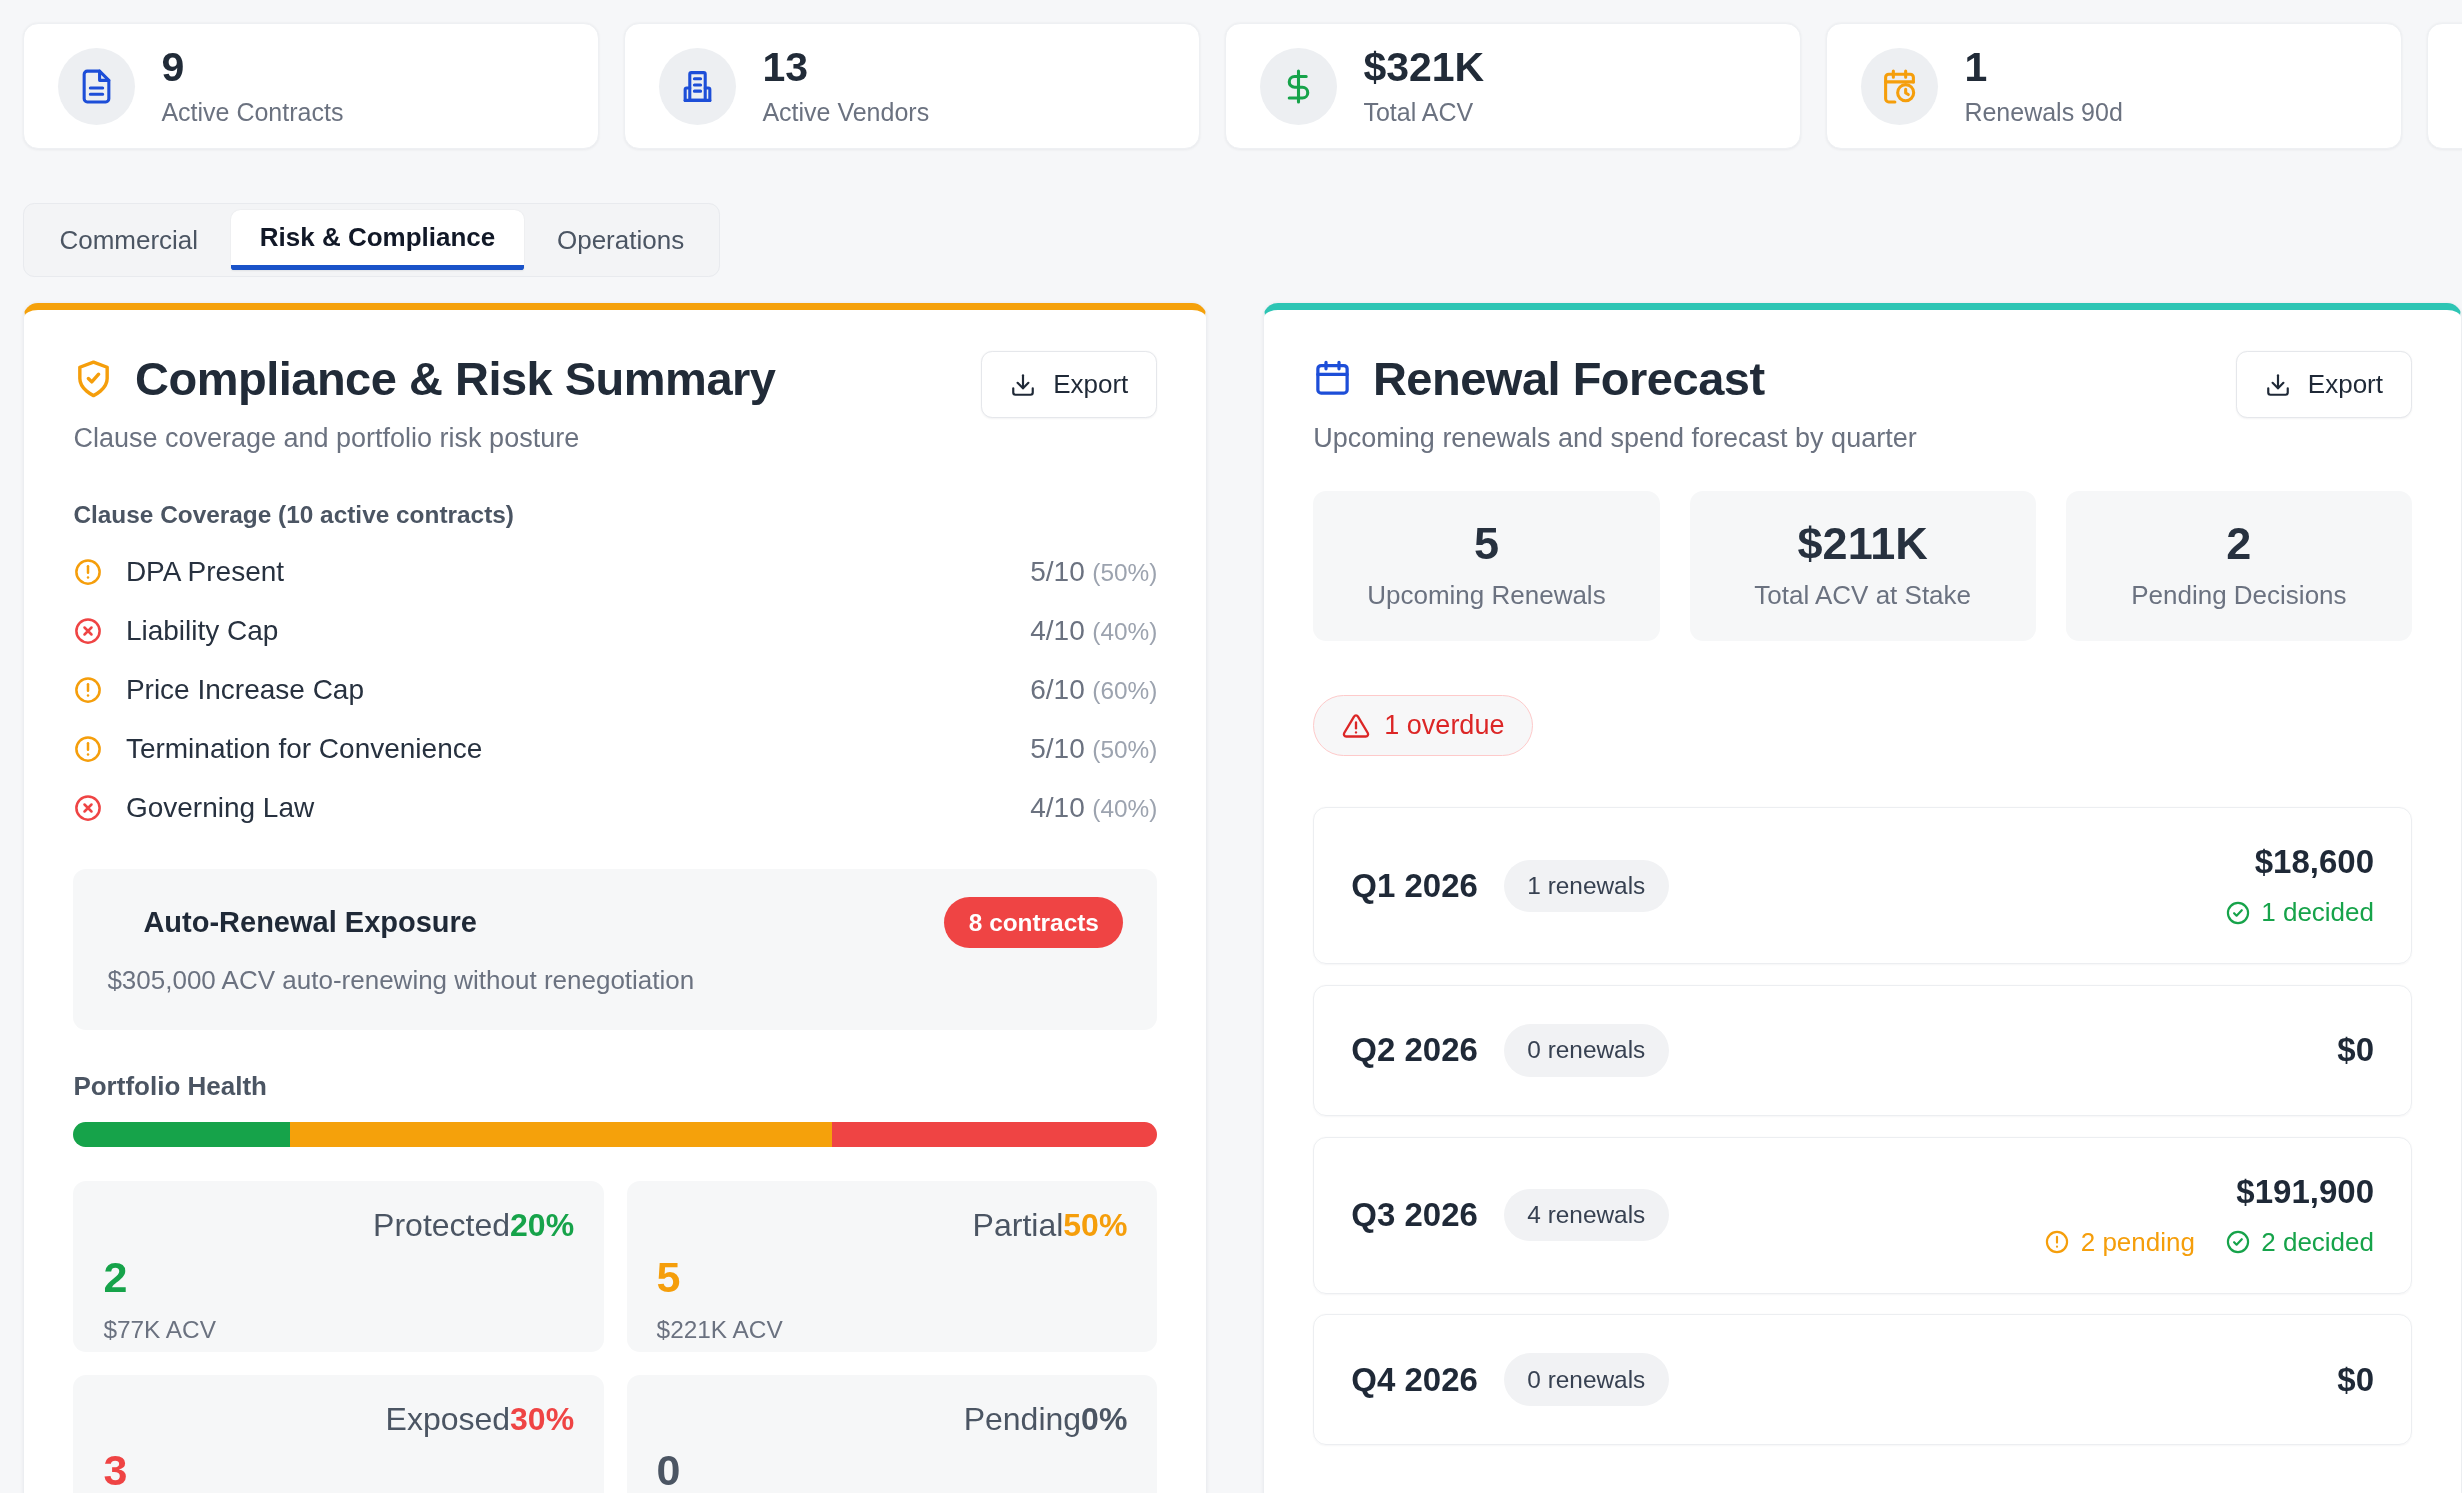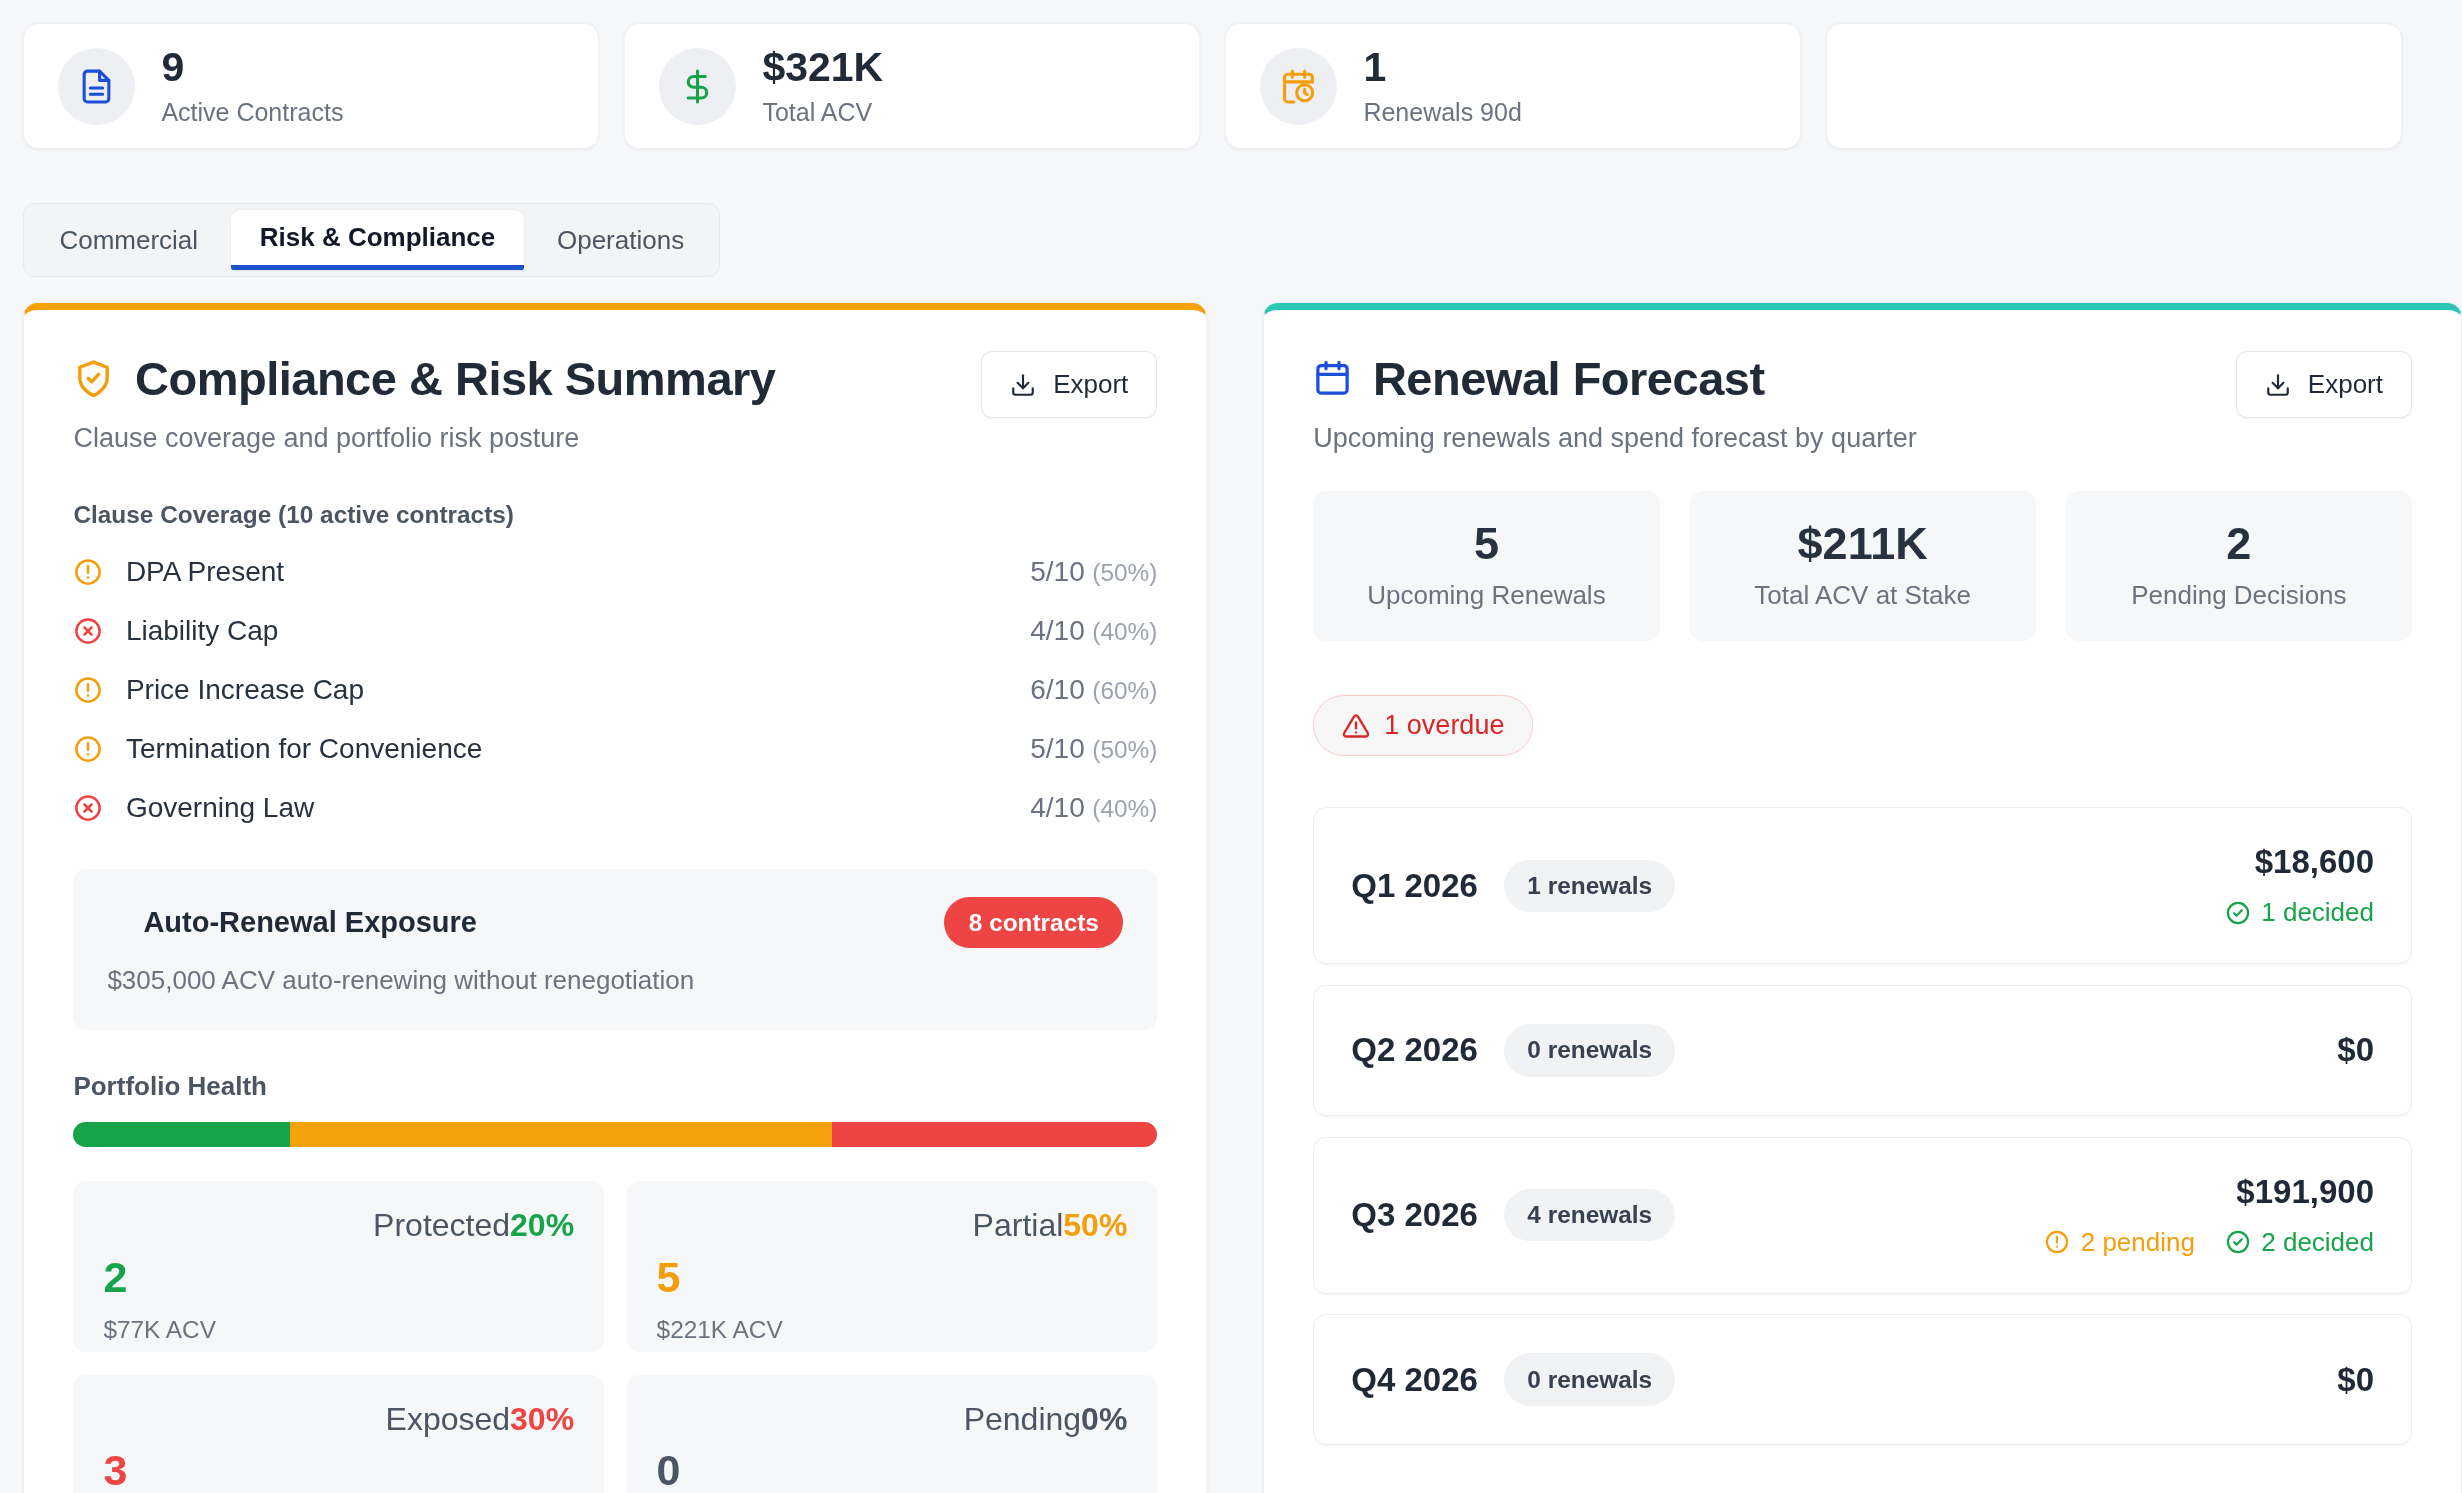--- a/index.html
+++ b/index.html
@@ -88,21 +88,21 @@
     border: 1.9px solid #fecaca; background: #f7f7f8; border-radius: 936px;
     padding: 14px 28px; color: #dc2626; font-size: 27px; }
 
   .q-rows { margin-top: 51px; display: flex; flex-direction: column; gap: 20.6px; }
   .q-row { border: 1.9px solid #eceef1; border-radius: 13px; display: flex; align-items: center;
     justify-content: space-between; padding: 0 37px; box-shadow: 0 0.9px 1.9px rgba(16,24,40,.04); }
   .q-row.tall { height: 157px; } .q-row.short { height: 131px; }
   .q-left { display: flex; align-items: center; gap: 26px; }
   .q-label { font-size: 33px; font-weight: 700; color: #1f2937; }
   .q-badge { background: #f1f2f4; border-radius: 936px; padding: 12.2px 23.4px;
-    font-size: 24.4px; color: #374151; font-weight: bold; }
+    font-size: 24.4px; color: #374151; }
   .q-right { display: flex; flex-direction: column; align-items: flex-end; gap: 16px; }
   .q-amount { font-size: 33px; font-weight: 700; color: #1f2937; }
   .q-status { display: flex; gap: 30px; }
   .status-item { display: flex; align-items: center; gap: 10.3px; font-size: 26px; }
 </style>
 </head>
 <body>
 
 
 
@@ -116,20 +116,35 @@
           <path d="M14 2v6h6"></path>
           <path d="M8 13h8M8 17h8"></path>
         </svg>
     </span>
     <span>
       <div class="stat-value">9</div>
       <div class="stat-label">Active Contracts</div>
     </span>
   </div>
 
+  <div class="stat-card">
+    <span class="stat-icon c-blue">
+      <svg width="37" height="37" viewBox="0 0 24 24" fill="none" stroke="currentColor" stroke-width="2" stroke-linecap="round" stroke-linejoin="round">
+          <rect x="7" y="3" width="10" height="18" rx="1"></rect>
+          <path d="M4 21h16"></path>
+          <path d="M4 21v-7a1 1 0 0 1 1-1h2"></path>
+          <path d="M20 21v-7a1 1 0 0 0-1-1h-2"></path>
+          <path d="M10 7h4M10 11h4M10 15h4"></path>
+        </svg>
+    </span>
+    <span>
+      <div class="stat-value">13</div>
+      <div class="stat-label">Active Vendors</div>
+    </span>
+  </div>
 
   <div class="stat-card">
     <span class="stat-icon c-green">
       <svg width="37" height="37" viewBox="0 0 24 24" fill="none" stroke="currentColor" stroke-width="2" stroke-linecap="round" stroke-linejoin="round">
           <path d="M12 2v20"></path>
           <path d="M17 5.5H9.5a3.5 3.5 0 0 0 0 7h5a3.5 3.5 0 0 1 0 7H6"></path>
         </svg>
     </span>
     <span>
       <div class="stat-value">$321K</div>

